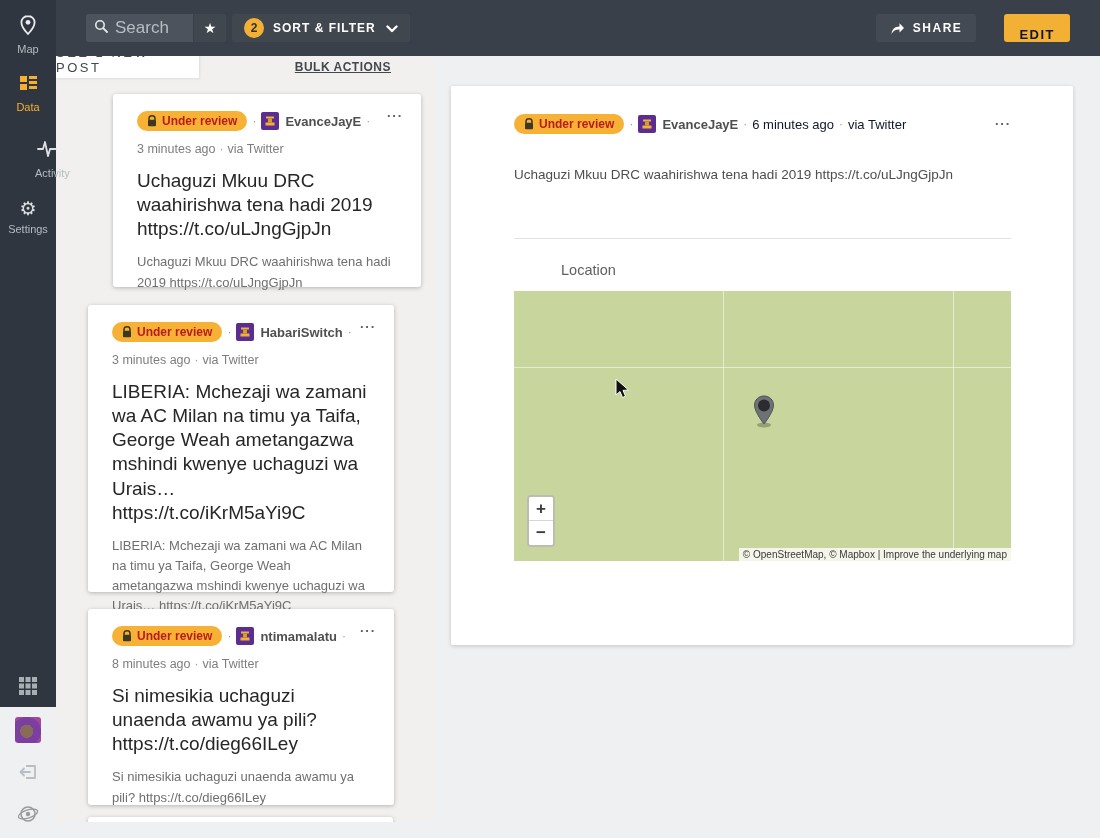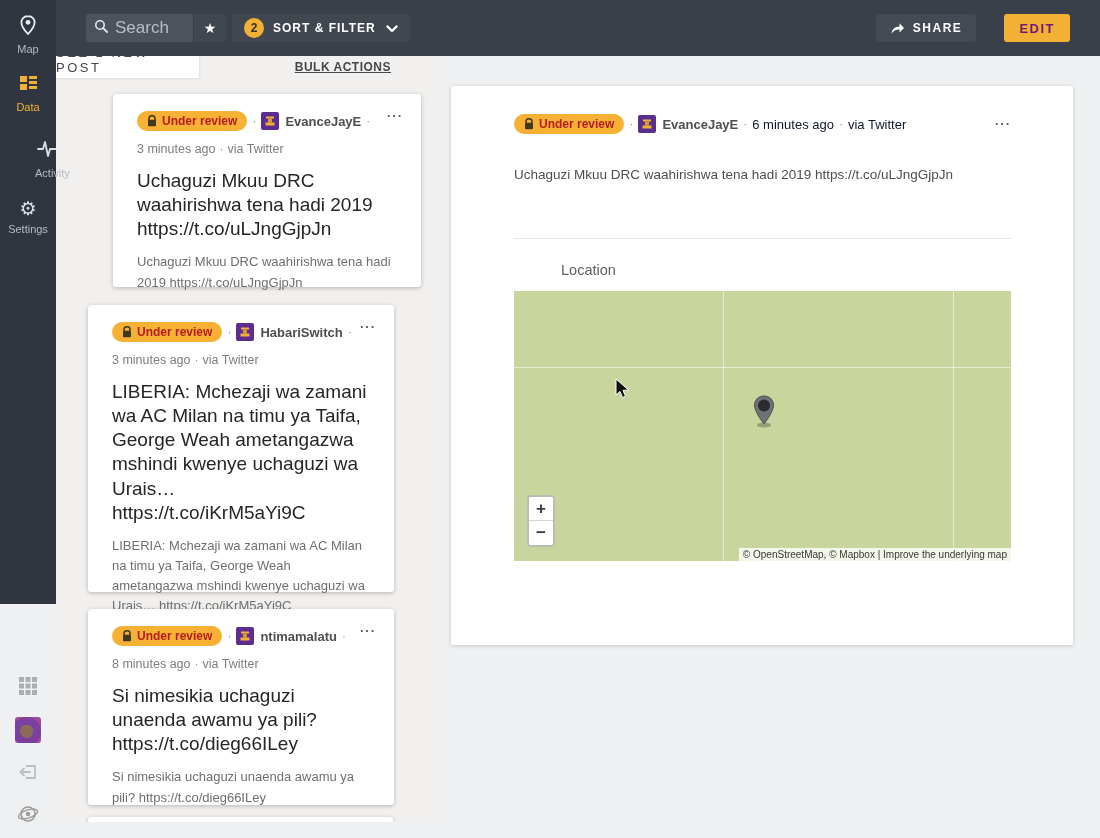--- a/index.html
+++ b/index.html
@@ -1,39 +1,39 @@
 <!DOCTYPE html>
 <html><head>
 <meta charset="utf-8">
 <style>
   * { margin:0; padding:0; box-sizing:border-box; }
   html,body { width:1100px; height:838px; }
   body { font-family:"Liberation Sans", sans-serif; background:#eef0f1; overflow:hidden; }
   .app { position:relative; width:1100px; height:838px; overflow:hidden; background:#eef0f1; }
 
   
-  .sidebar { position:absolute; left:0; top:0; width:56px; height:604px; background:#30363f; z-index:40; }
+  .sidebar { position:absolute; left:0; top:0; width:56px; height:707px; background:#30363f; z-index:40; }
   .side-item { position:absolute; left:0; width:56px; text-align:center; cursor:pointer; }
   .side-item .lbl { display:block; font-size:11px; color:#b4bac0; margin-top:3px; }
   .side-item.active .lbl { color:#f2b134; }
   .side-icon { display:inline-block; height:22px; }
 
   
   .topbar { position:absolute; left:56px; top:0; right:0; height:56px; background:#394049; display:flex; align-items:center; padding-left:30px; z-index:30; }
   .search-box { width:107px; height:28px; background:#4c535c; border-radius:3px 0 0 3px; display:flex; align-items:center; padding:0 8px; }
   .search-box input { background:transparent; border:none; outline:none; width:66px; margin-left:7px; font-size:17px; color:#d7dbe0; font-family:"Liberation Sans",sans-serif; }
   .search-box input::placeholder { color:#b9bec5; opacity:1; }
   .star-seg { width:32px; height:28px; background:#40474f; border-radius:0 3px 3px 0; margin-left:1px; display:flex; align-items:center; justify-content:center; color:#fff; font-size:14px; cursor:pointer; }
   .sort-seg { height:28px; background:#40474f; border-radius:3px; margin-left:6px; display:flex; align-items:center; padding:0 12px; cursor:pointer; }
   .count-badge { width:20px; height:20px; border-radius:50%; background:#f2b134; color:#34302a; font-size:12px; font-weight:bold; display:flex; align-items:center; justify-content:center; }
   .sort-label { color:#fff; font-size:12px; font-weight:bold; letter-spacing:1px; margin:0 10px 0 9px; }
   .topbar-right { margin-left:auto; display:flex; align-items:center; margin-right:30px; }
   .share-btn { height:28px; background:#434a53; border-radius:3px; color:#fff; font-size:12px; font-weight:bold; letter-spacing:1.5px; display:flex; align-items:center; padding:0 14px; cursor:pointer; }
   .share-btn svg { margin-right:8px; }
-  .edit-btn { height:28px; background:#f2b134; border-radius:3px; color:#701a75; font-size:13px; font-weight:bold; letter-spacing:1.5px; display:flex; align-items:center; padding:0 15px; margin-left:28px; cursor:pointer; }
+  .edit-btn { height:28px; background:#f2b134; border-radius:3px; color:#0f172a; font-size:13px; font-weight:bold; letter-spacing:1.5px; display:flex; align-items:flex-end; padding:0 15px; margin-left:28px; cursor:pointer; }
 
   
   .list-pane { position:absolute; left:56px; top:40px; width:378px; height:782px; background:#f2f0ee; overflow:hidden; z-index:10; }
   .new-post-tab { position:absolute; left:0; top:2px; width:143px; height:36px; background:#fff; color:#43484d; font-size:13px; letter-spacing:2.5px; display:flex; align-items:center; justify-content:center; box-shadow:1px 1px 2px rgba(0,0,0,0.08); cursor:pointer; }
   .bulk-actions { position:absolute; top:20px; right:43px; font-size:12px; font-weight:bold; letter-spacing:0.5px; color:#43484d; text-decoration:underline; cursor:pointer; }
 
   .post-card { position:absolute; background:#fff; border-radius:3px; box-shadow:0 1px 4px rgba(0,0,0,0.25); padding:17px 24px; cursor:pointer; }
   .card-head { display:flex; align-items:center; }
   .badge { background:#f7b236; border-radius:10px; height:20px; display:inline-flex; align-items:center; padding:0 10px; flex:none; }
   .badge svg { margin-right:5px; }

